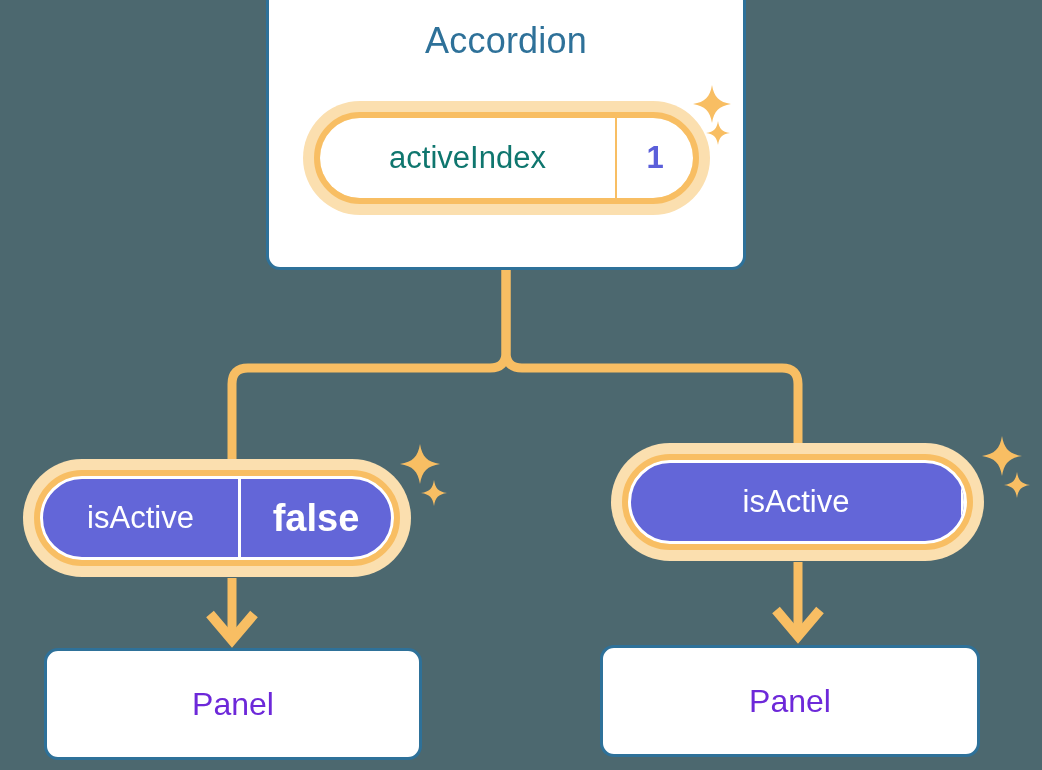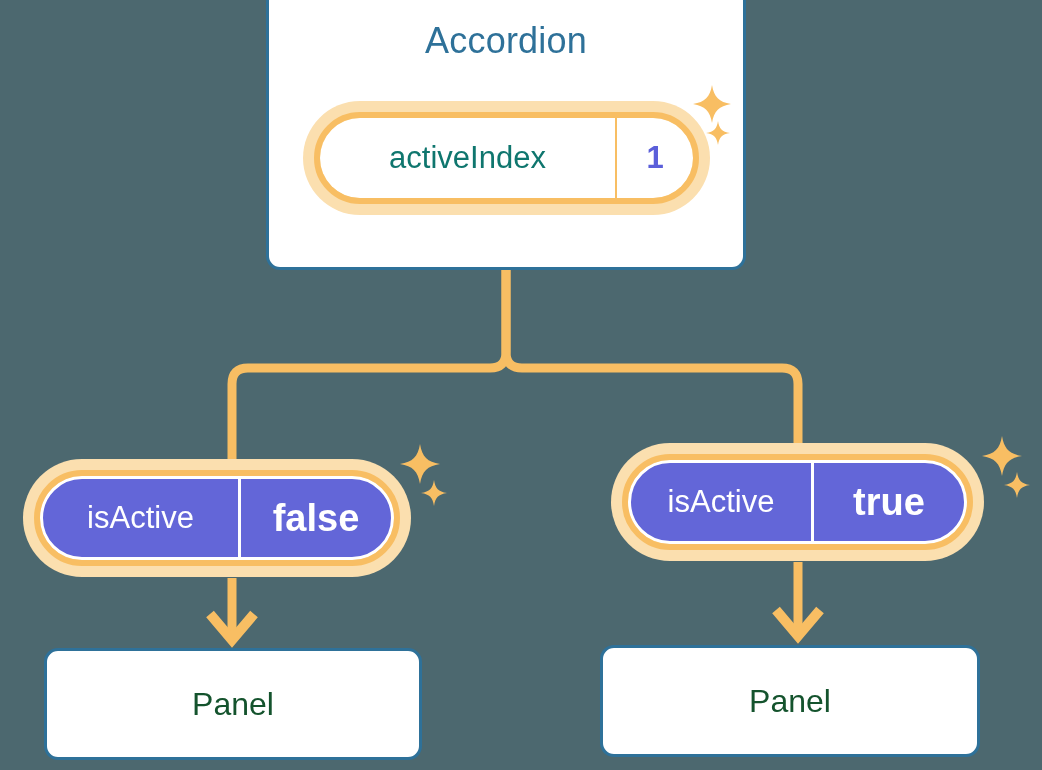--- a/index.html
+++ b/index.html
@@ -169,21 +169,21 @@
     position: absolute;
     background: #FFFFFF;
     border: 3px solid #2E7199;
     border-radius: 14px;
     box-sizing: border-box;
     display: flex;
     align-items: center;
     justify-content: center;
   }
   .panel-label {
-    color: #14532d;
+    color: #6d28d9;
     font-size: 32px;
   }
   #panel-left {
     left: 44px;
     top: 648px;
     width: 378px;
     height: 112px;
   }
   #panel-right {
     left: 600px;
@@ -254,21 +254,20 @@
   <div class="sparkle" style="left:420px; top:479px;">
     <svg width="28" height="28" viewBox="0 0 28 28">
       <path d="M14 1 C15.4 9.8 18.2 12.6 27 14 C18.2 15.4 15.4 18.2 14 27 C12.6 18.2 9.8 15.4 1 14 C9.8 12.6 12.6 9.8 14 1 Z" fill="#F8BE63"></path>
     </svg>
   </div>
 
   <div class="pill-wrap pill-solid" id="right-pill">
     <div class="pill">
       <div class="pill-inner">
         <div class="pill-key">isActive</div>
-        <div class="pill-val">true</div>
       </div>
     </div>
   </div>
 
   <div class="sparkle" style="left:981px; top:435px;">
     <svg width="42" height="42" viewBox="0 0 42 42">
       <path d="M21 1 C23.1 13.7 28.3 19 41 21 C28.3 23 23.1 28.3 21 41 C18.9 28.3 13.7 23 1 21 C13.7 19 18.9 13.7 21 1 Z" fill="#F8BE63"></path>
     </svg>
   </div>
   <div class="sparkle" style="left:1003px; top:471px;">

